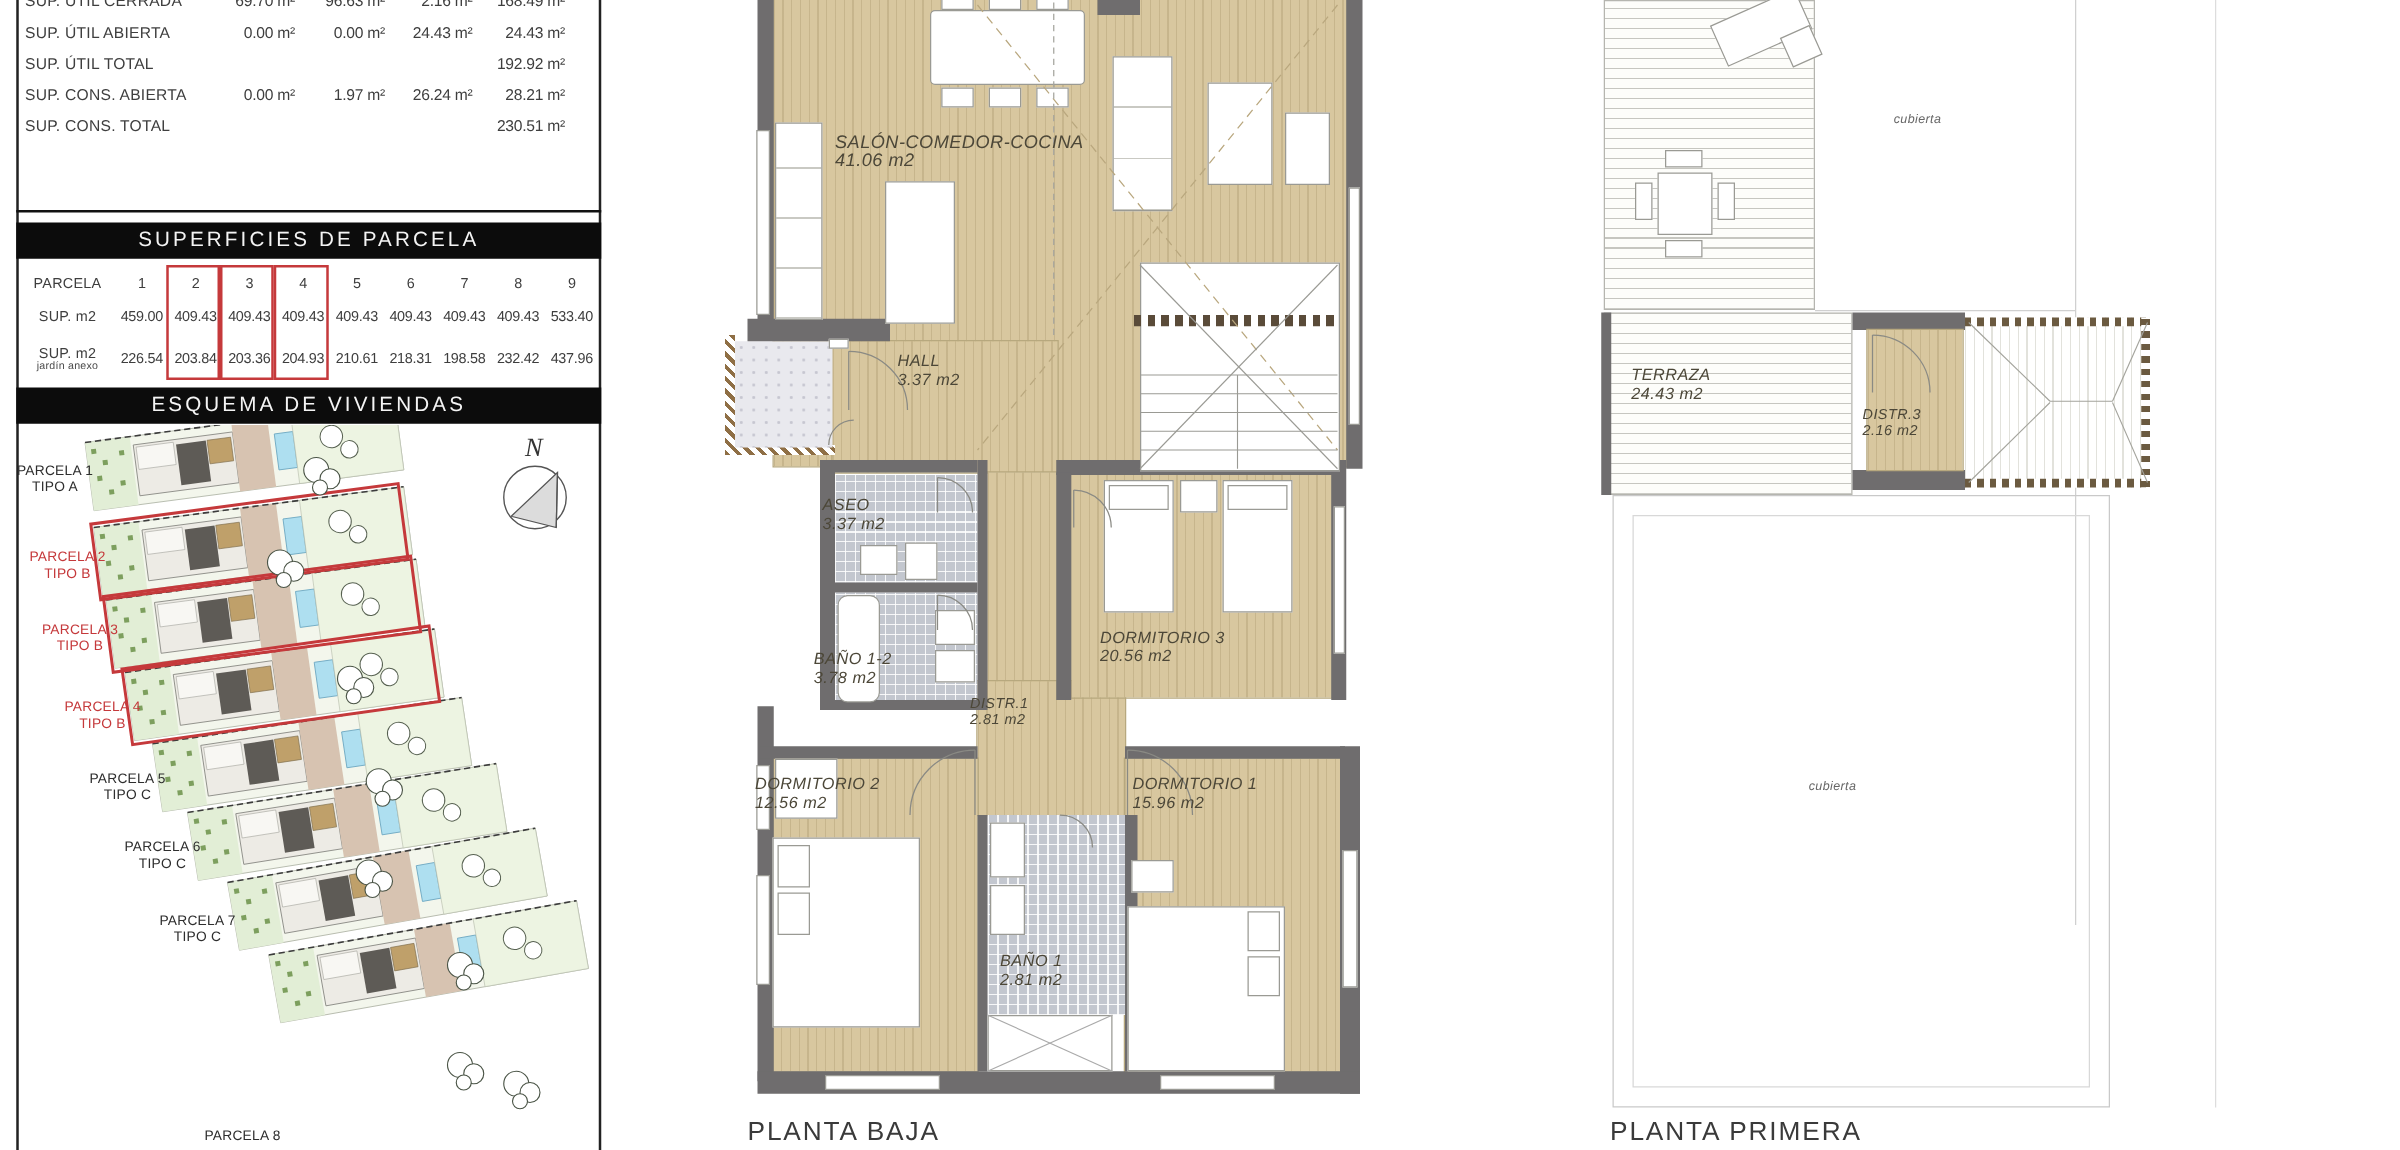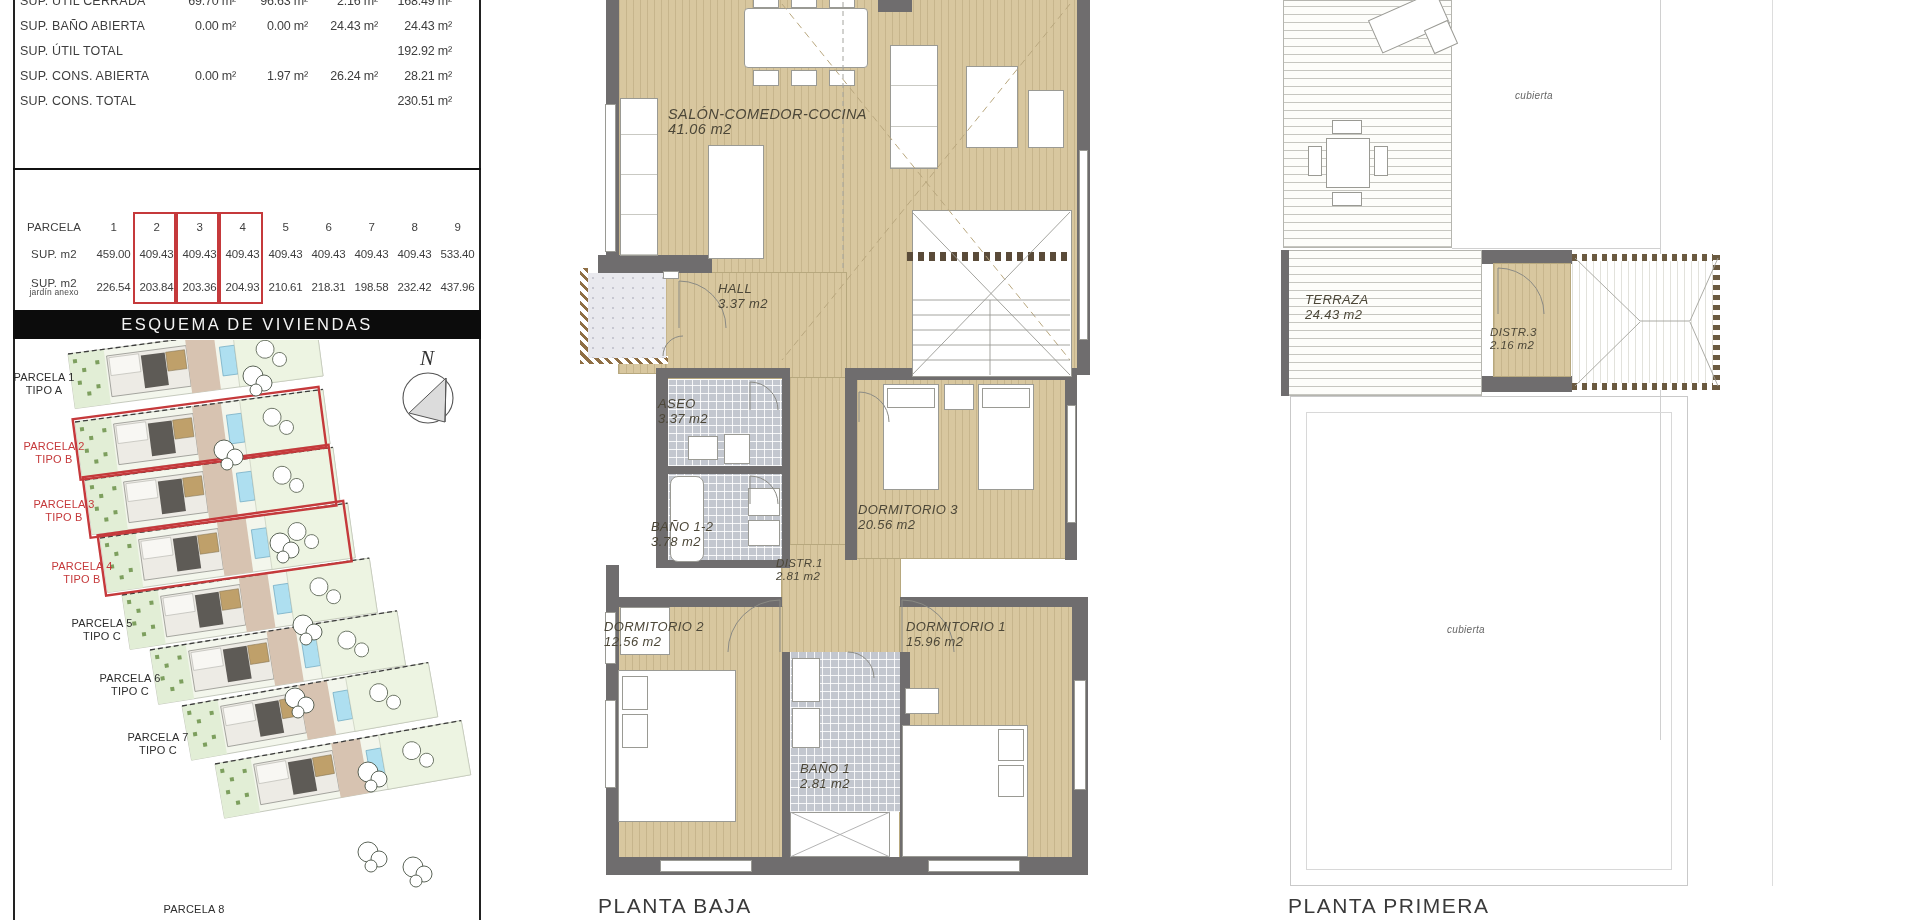--- a/index.html
+++ b/index.html
@@ -63,21 +63,21 @@
 
   <div class="sup-table">
     <div class="srow">
       <span class="sl">SUP. ÚTIL CERRADA</span>
       <span class="sv">69.70 m²</span>
       <span class="sv">96.63 m²</span>
       <span class="sv">2.16 m²</span>
       <span class="sv">168.49 m²</span>
     </div>
     <div class="srow">
-      <span class="sl">SUP. BAÑO ABIERTA</span>
+      <span class="sl">SUP. ÚTIL ABIERTA</span>
       <span class="sv">0.00 m²</span>
       <span class="sv">0.00 m²</span>
       <span class="sv">24.43 m²</span>
       <span class="sv">24.43 m²</span>
     </div>
     <div class="srow">
       <span class="sl">SUP. ÚTIL TOTAL</span>
       <span class="sv"></span>
       <span class="sv"></span>
       <span class="sv"></span>
@@ -92,20 +92,23 @@
     </div>
     <div class="srow">
       <span class="sl">SUP. CONS. TOTAL</span>
       <span class="sv"></span>
       <span class="sv"></span>
       <span class="sv"></span>
       <span class="sv">230.51 m²</span>
     </div>
   </div>
 
+  <div class="bar" style="top:178px;">
+    <span>SUPERFICIES DE PARCELA</span>
+  </div>
 
   <div class="parc-table">
     <div class="prow" style="height:25px;">
       <span class="plab">PARCELA</span>
       <span>1</span>
       <span>2</span>
       <span>3</span>
       <span>4</span>
       <span>5</span>
       <span>6</span>
@@ -412,21 +415,21 @@
   <div>3.37 m2</div>
 </div>
 <div class="rlbl" style="left:651px;top:519px;width:120px;">
   <div>BAÑO 1-2</div>
   <div>3.78 m2</div>
 </div>
 <div class="rlbl small" style="left:776px;top:557px;width:84px;">
   <div>DISTR.1</div>
   <div>2.81 m2</div>
 </div>
-<div class="rlbl" style="left:858px;top:502px;width:164px;">
+<div class="rlbl" style="left:880px;top:502px;width:164px;">
   <div>DORMITORIO 3</div>
   <div>20.56 m2</div>
 </div>
 <div class="rlbl" style="left:604px;top:619px;width:164px;">
   <div>DORMITORIO 2</div>
   <div>12.56 m2</div>
 </div>
 <div class="rlbl" style="left:906px;top:619px;width:164px;">
   <div>DORMITORIO 1</div>
   <div>15.96 m2</div>

